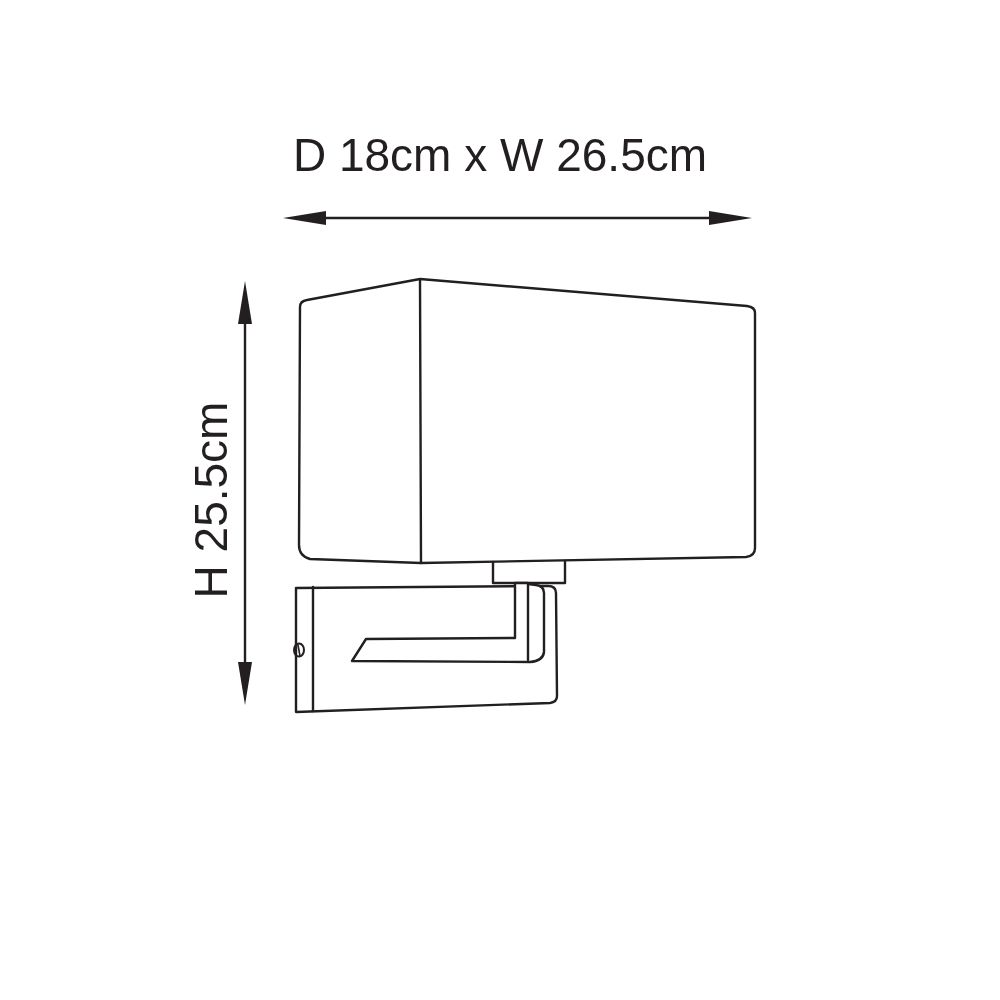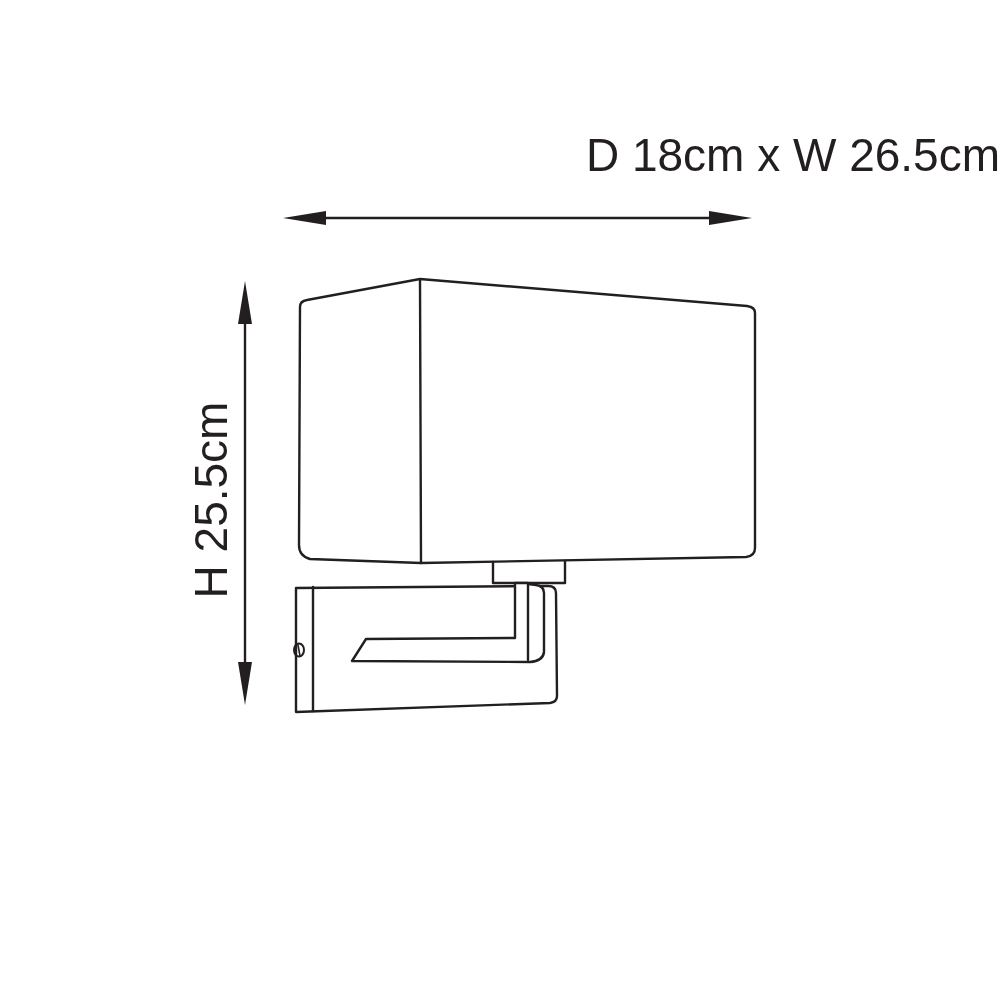--- a/index.html
+++ b/index.html
@@ -26,21 +26,21 @@
     font-size: 46px;
     font-weight: 400;
     white-space: nowrap;
     letter-spacing: 0px;
     line-height: 1;
   }
   .dim-label-top {
     left: 0;
     top: 132px;
     width: 1000px;
-    text-align: right;
+    text-align: center;
   }
   .dim-label-left {
     left: 211px;
     top: 500px;
     transform: translate(-50%, -50%) rotate(-90deg);
   }
   svg.drawing {
     position: absolute;
     left: 0;
     top: 0;

